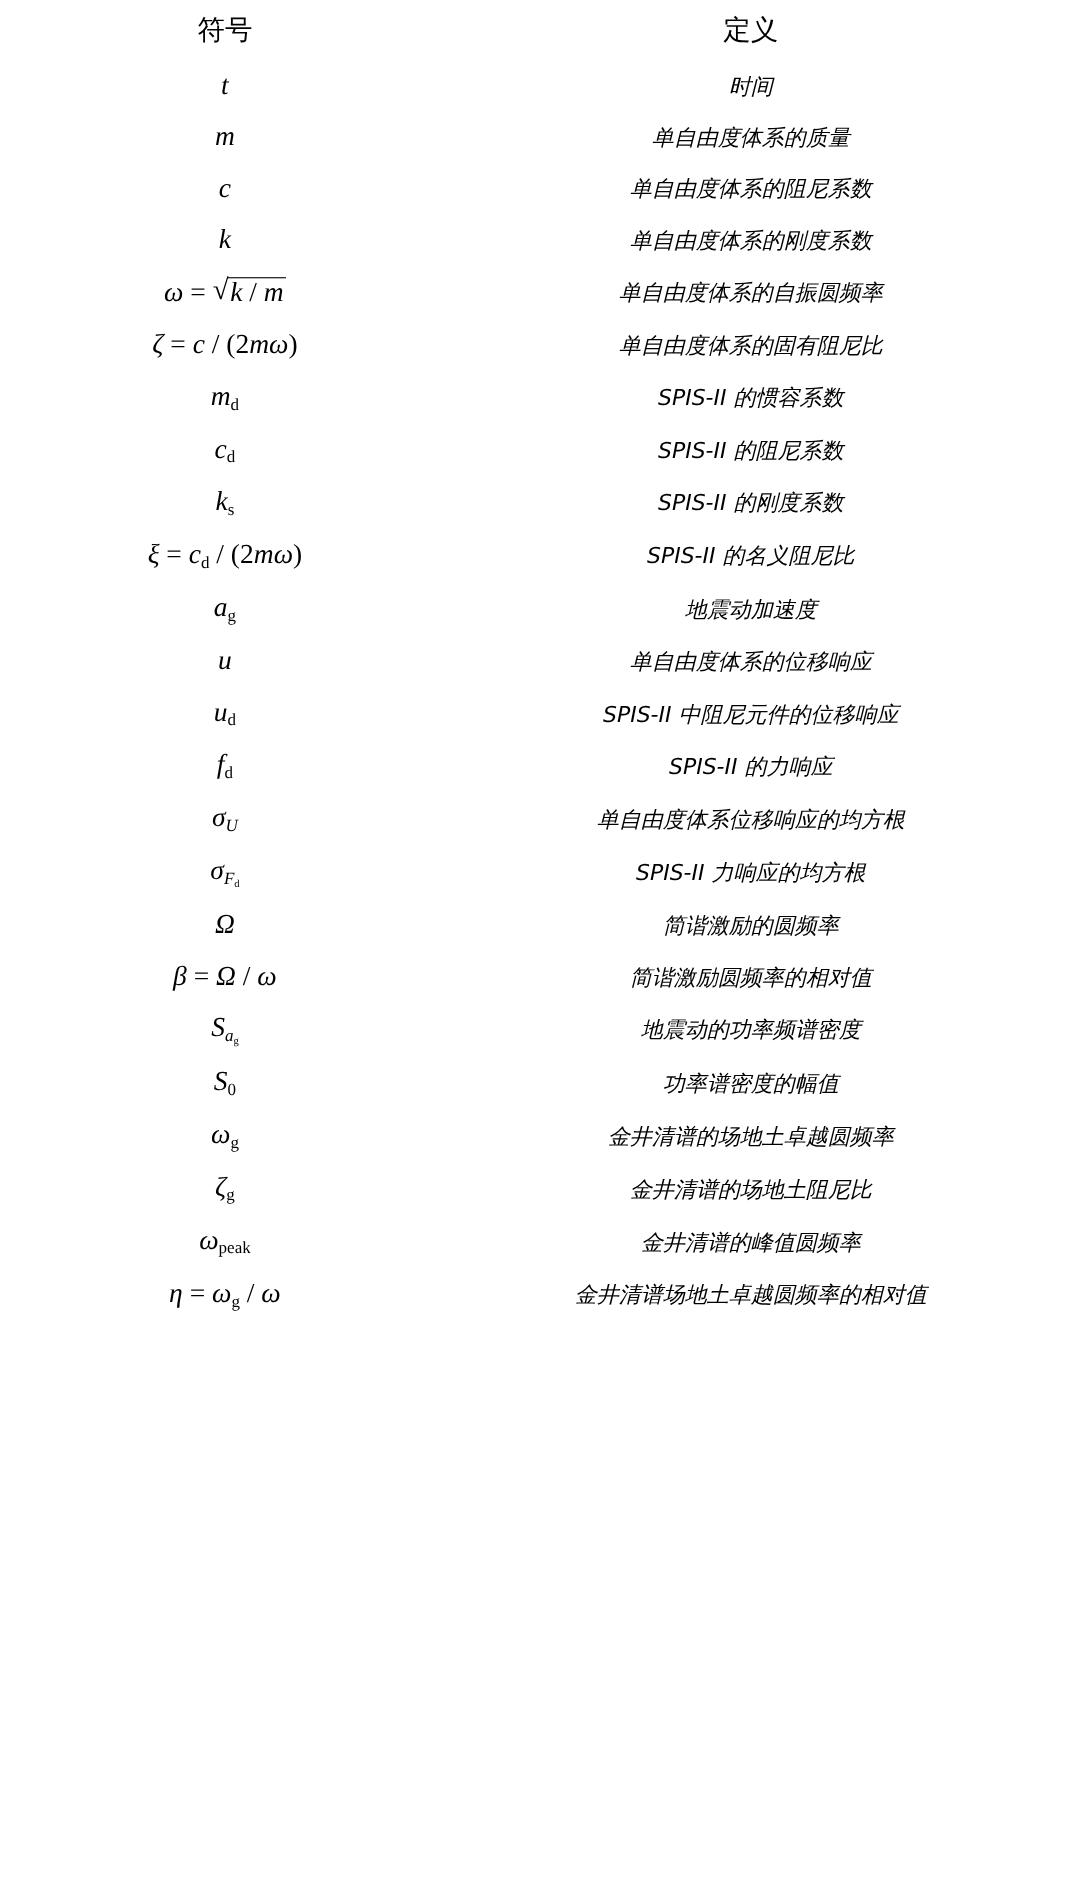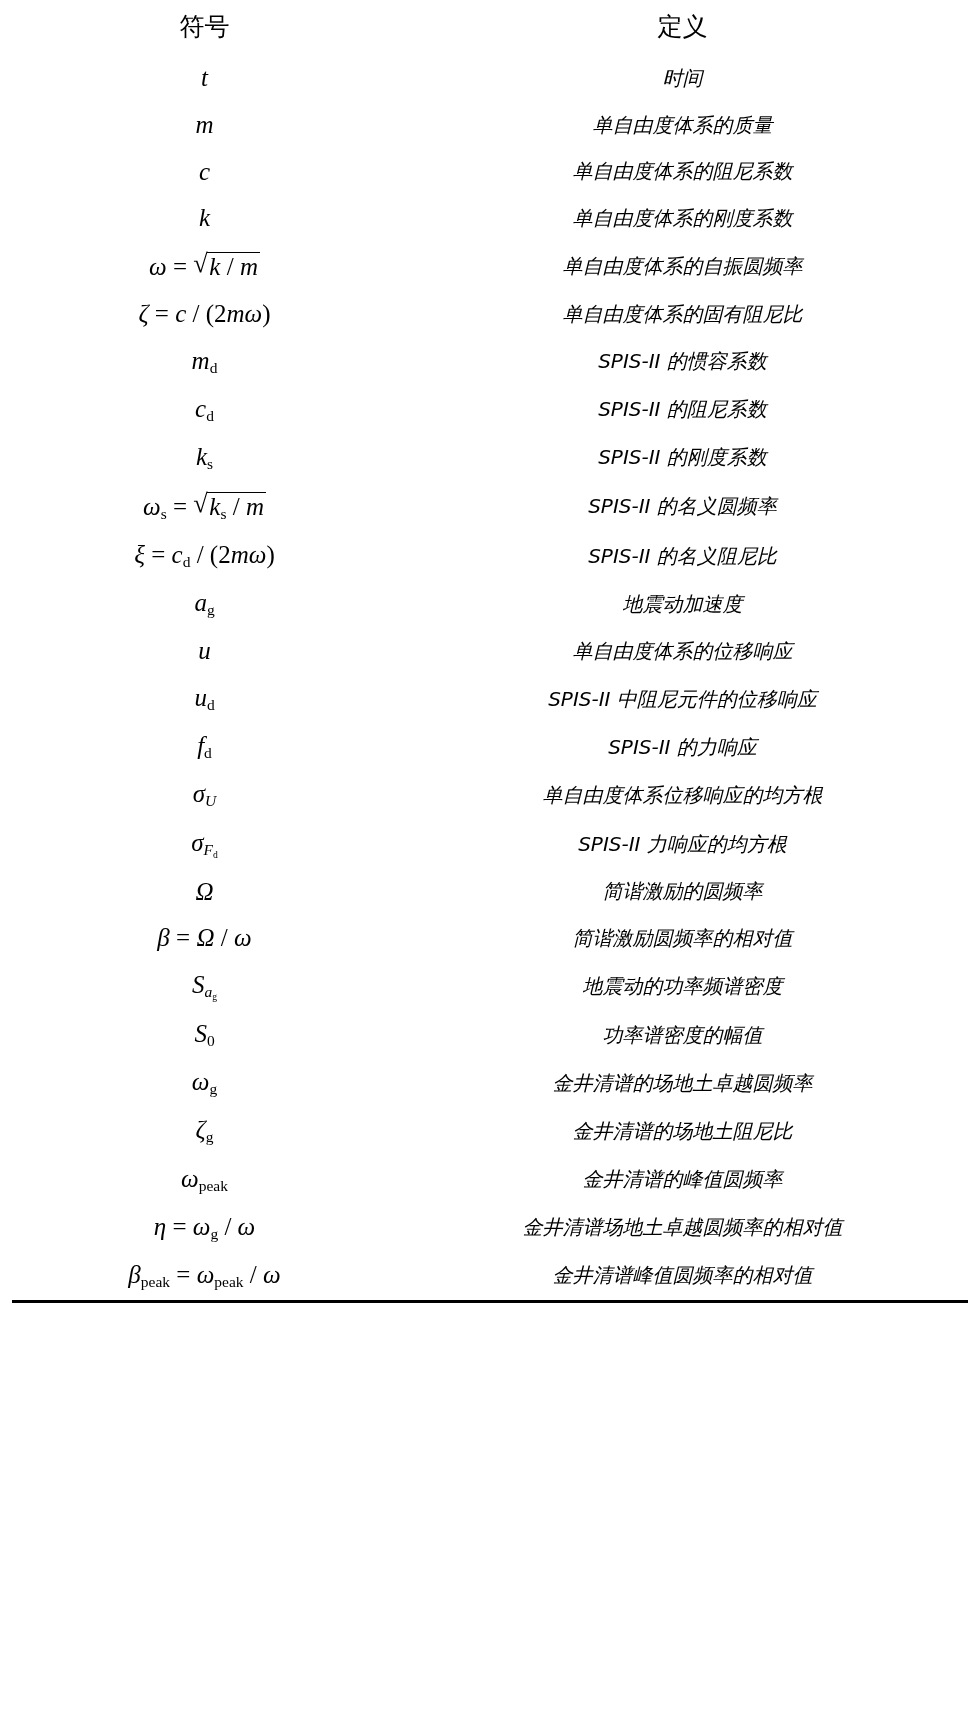--- a/index.html
+++ b/index.html
@@ -143,26 +143,20 @@
         <td class="sym"><span class="it">c</span><sub>d</sub></td>
         <td class="def cn">SPIS-II 的阻尼系数</td>
       </tr>
 
       <tr>
         <td class="sym"><span class="it">k</span><sub>s</sub></td>
         <td class="def cn">SPIS-II 的刚度系数</td>
       </tr>
 
 
-      <tr>
-        <td class="sym">
-          <span class="it">ω</span><sub>s</sub> = <span class="sqrt"><span class="rad"><span class="it">k</span><sub>s</sub> / <span class="it">m</span></span></span>
-        </td>
-        <td class="def cn">SPIS-II 的名义圆频率</td>
-      </tr>
 
       <tr>
         <td class="sym">
           <span class="it">ξ</span> = <span class="it">c</span><sub>d</sub> / (2<span class="it">m</span><span class="it">ω</span>)
         </td>
         <td class="def cn">SPIS-II 的名义阻尼比</td>
       </tr>
 
 
       <tr>
@@ -232,21 +226,15 @@
         <td class="def cn">金井清谱的峰值圆频率</td>
       </tr>
 
       <tr>
         <td class="sym">
           <span class="it">η</span> = <span class="it">ω</span><sub>g</sub> / <span class="it">ω</span>
         </td>
         <td class="def cn">金井清谱场地土卓越圆频率的相对值</td>
       </tr>
 
-      <tr class="rule-bottom">
-        <td class="sym">
-          <span class="it">β</span><sub>peak</sub> = <span class="it">ω</span><sub>peak</sub> / <span class="it">ω</span>
-        </td>
-        <td class="def cn">金井清谱峰值圆频率的相对值</td>
-      </tr>
     </tbody>
   </table>
 </div>
 
 </body></html>

